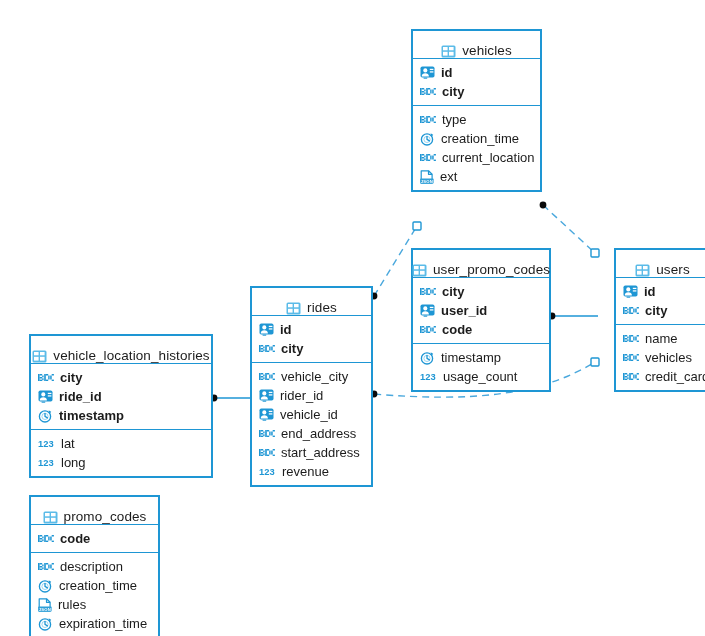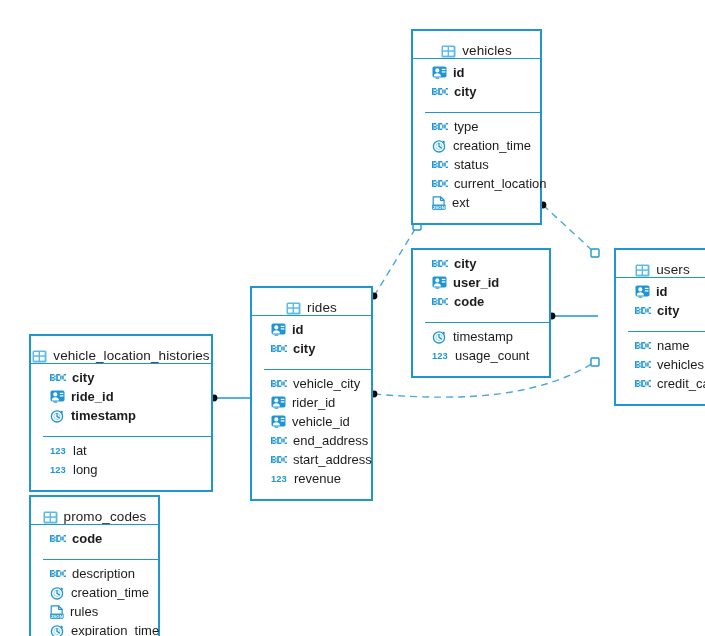--- a/index.html
+++ b/index.html
@@ -27,21 +27,21 @@
     gap:6px;
     height:28px;
     border-bottom:1px solid #1e96d4;
     padding:0 16px;
     box-sizing:border-box;
     background:#fff;
   }
   .tbl-title{
     font-size:13.5px;color:#1c1c1c;letter-spacing:.1px;white-space:nowrap;
   }
-  .sec{padding:4px 0 11px 0;margin-left:12px;}
+  .sec{padding:4px 0 4px 0;}
   .sec.pk{border-bottom:1px solid #1e96d4;}
   .fld{
     display:flex;align-items:center;gap:6px;
     height:19px;padding:0 7px;box-sizing:border-box;
     font-size:13px;color:#1c1c1c;white-space:nowrap;
   }
   .fld .nm{line-height:1;}
   .fld.key .nm{font-weight:bold;}
 
   
@@ -182,58 +182,48 @@
         <rect x="6.2" y="2" width="1.6" height="7"></rect>
                 <rect x="7.8" y="2" width="2.4" height="1.5"></rect>
         <rect x="10.2" y="3.5" width="1.4" height="4"></rect>
                 <rect x="7.8" y="7.6" width="2.4" height="1.4"></rect>
         <rect x="12.2" y="3.5" width="1.5" height="4"></rect>
                 <rect x="13.7" y="2" width="2.2" height="1.5"></rect>
         <rect x="13.7" y="7.6" width="2.2" height="1.4"></rect>
       </g>
     </svg>
           </span>
-          <span class="nm">status</span>
-        </div>
-        <div class="fld">
-          <span class="ic">
-            <svg width="16" height="12" viewBox="0 0 16 12">
-      <g fill="#1e96d4">
-        <rect x="0" y="2" width="1.6" height="7"></rect>
-                <rect x="1.6" y="2" width="2.6" height="1.5"></rect>
-        <rect x="4.2" y="3.5" width="1.4" height="1.8"></rect>
-                <rect x="1.6" y="5" width="2.6" height="1.5"></rect>
-        <rect x="4.2" y="6.3" width="1.4" height="1.9"></rect>
-                <rect x="1.6" y="7.6" width="2.6" height="1.4"></rect>
-        <rect x="6.2" y="2" width="1.6" height="7"></rect>
-                <rect x="7.8" y="2" width="2.4" height="1.5"></rect>
-        <rect x="10.2" y="3.5" width="1.4" height="4"></rect>
-                <rect x="7.8" y="7.6" width="2.4" height="1.4"></rect>
-        <rect x="12.2" y="3.5" width="1.5" height="4"></rect>
-                <rect x="13.7" y="2" width="2.2" height="1.5"></rect>
-        <rect x="13.7" y="7.6" width="2.2" height="1.4"></rect>
-      </g>
-    </svg>
-          </span>
           <span class="nm">current_location</span>
         </div>
         <div class="fld">
           <span class="ic">
             <svg width="14" height="14" viewBox="0 0 14 14">
       <path d="M1.2 0.8 h7.3 l3.6 3.5 v8.9 h-10.9z" fill="#fff" stroke="#1e96d4" stroke-width="1.2" stroke-linejoin="round"></path>
       <path d="M8.5 0.8 v3.5 h3.6" fill="none" stroke="#1e96d4" stroke-width="1.2" stroke-linejoin="round"></path>
       <rect x="0.2" y="8.6" width="13.4" height="4.8" rx="0.6" fill="#2f9fd8"></rect>
       <text x="6.9" y="12.5" text-anchor="middle" font-family="'Liberation Sans',sans-serif" font-size="4.2" font-weight="bold" fill="#fff" letter-spacing="0.2">JSON</text>
     </svg>
           </span>
           <span class="nm">ext</span>
         </div>
       </div>
     </div>
     <div class="tbl" style="left: 411px; top: 248px; width: 140px;">
+      <div class="tbl-header">
+        <span class="ic">
+          <svg width="15" height="13" viewBox="0 0 15 13">
+      <rect x="0.5" y="0.5" width="14" height="12" rx="1.5" fill="#5bbbe8"></rect>
+      <rect x="2" y="2" width="4.6" height="3.3" fill="#fff"></rect>
+      <rect x="8" y="2" width="4.6" height="3.3" fill="#fff"></rect>
+      <rect x="2" y="6.8" width="4.6" height="3.8" fill="#fff"></rect>
+      <rect x="8" y="6.8" width="4.6" height="3.8" fill="#fff"></rect>
+    </svg>
+        </span>
+        <span class="tbl-title">user_promo_codes</span>
+      </div>
       <div class="sec pk">
         <div class="fld key">
           <span class="ic">
             <svg width="16" height="12" viewBox="0 0 16 12">
       <g fill="#1e96d4">
         <rect x="0" y="2" width="1.6" height="7"></rect>
                 <rect x="1.6" y="2" width="2.6" height="1.5"></rect>
         <rect x="4.2" y="3.5" width="1.4" height="1.8"></rect>
                 <rect x="1.6" y="5" width="2.6" height="1.5"></rect>
         <rect x="4.2" y="6.3" width="1.4" height="1.9"></rect>

